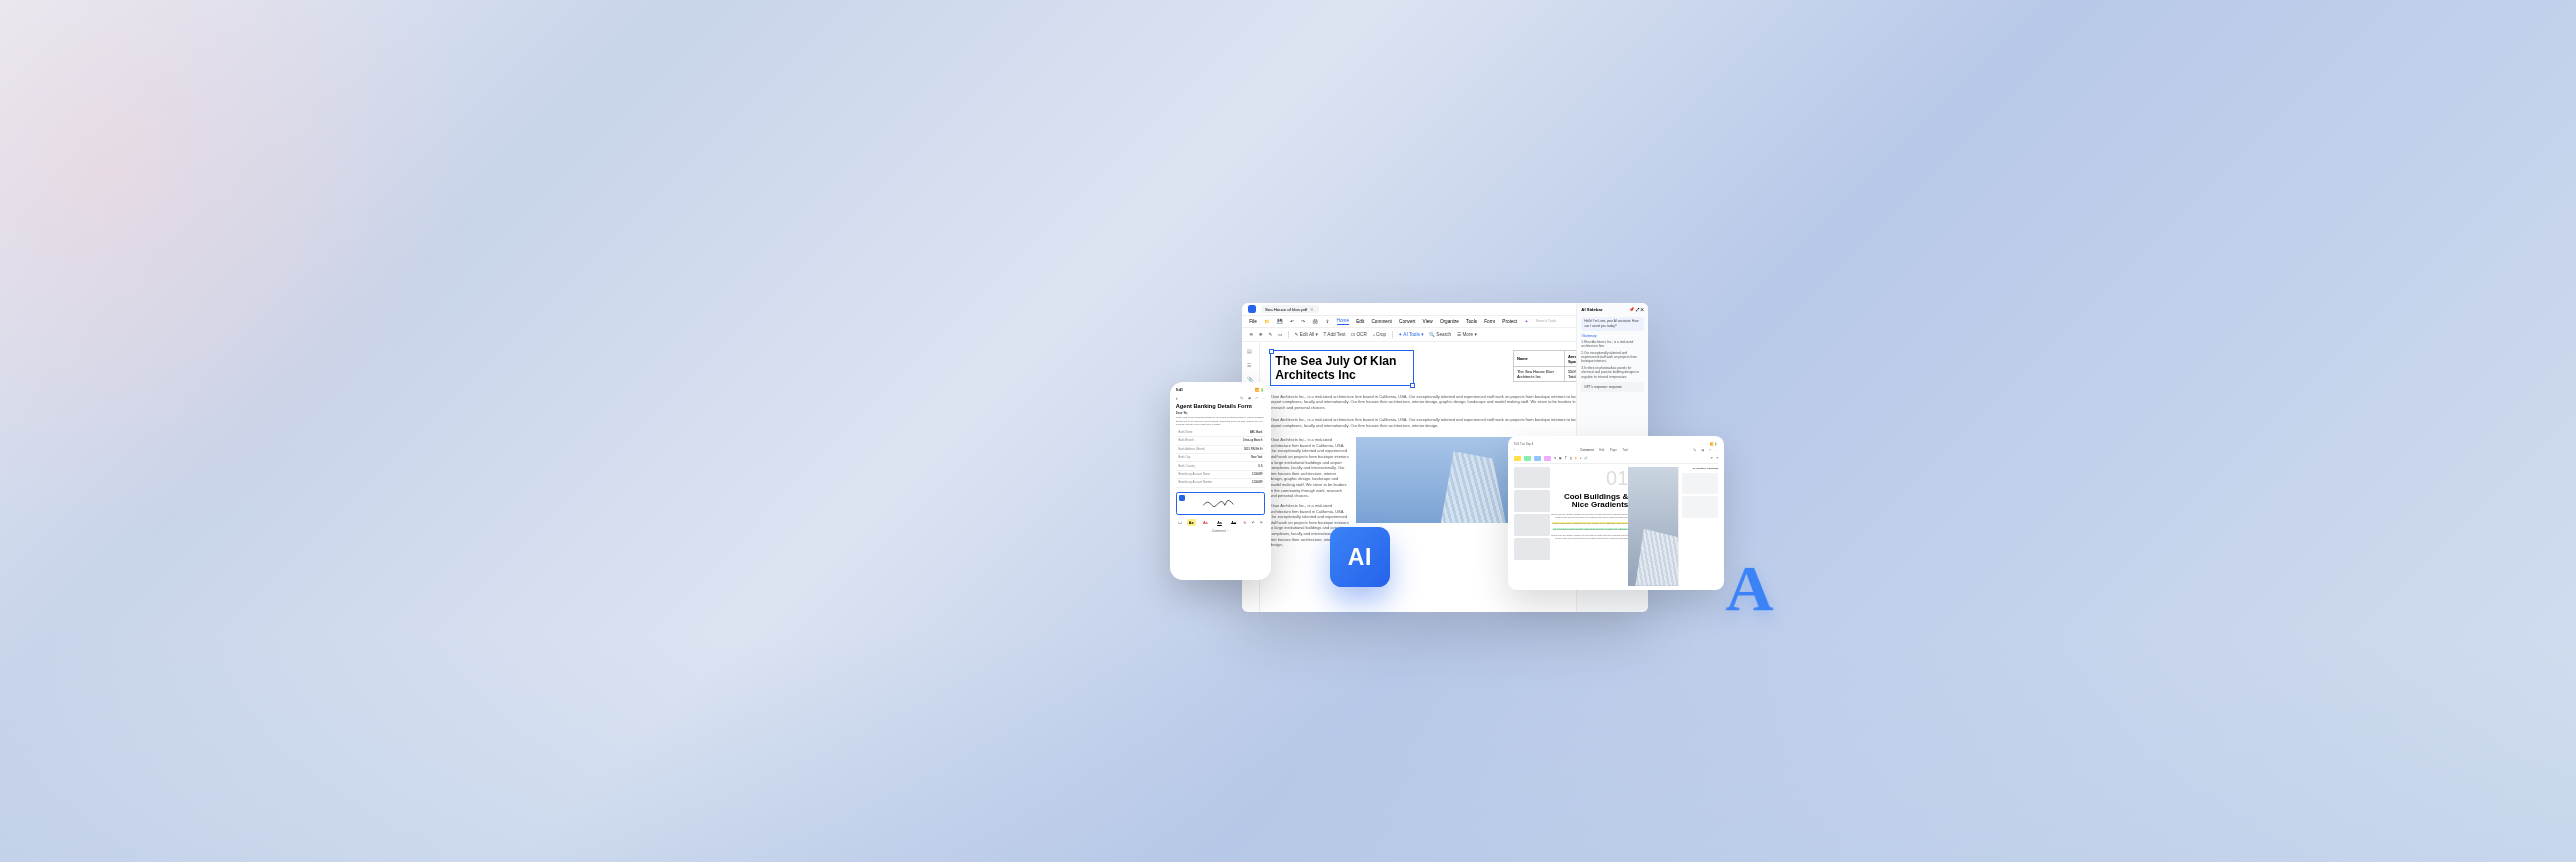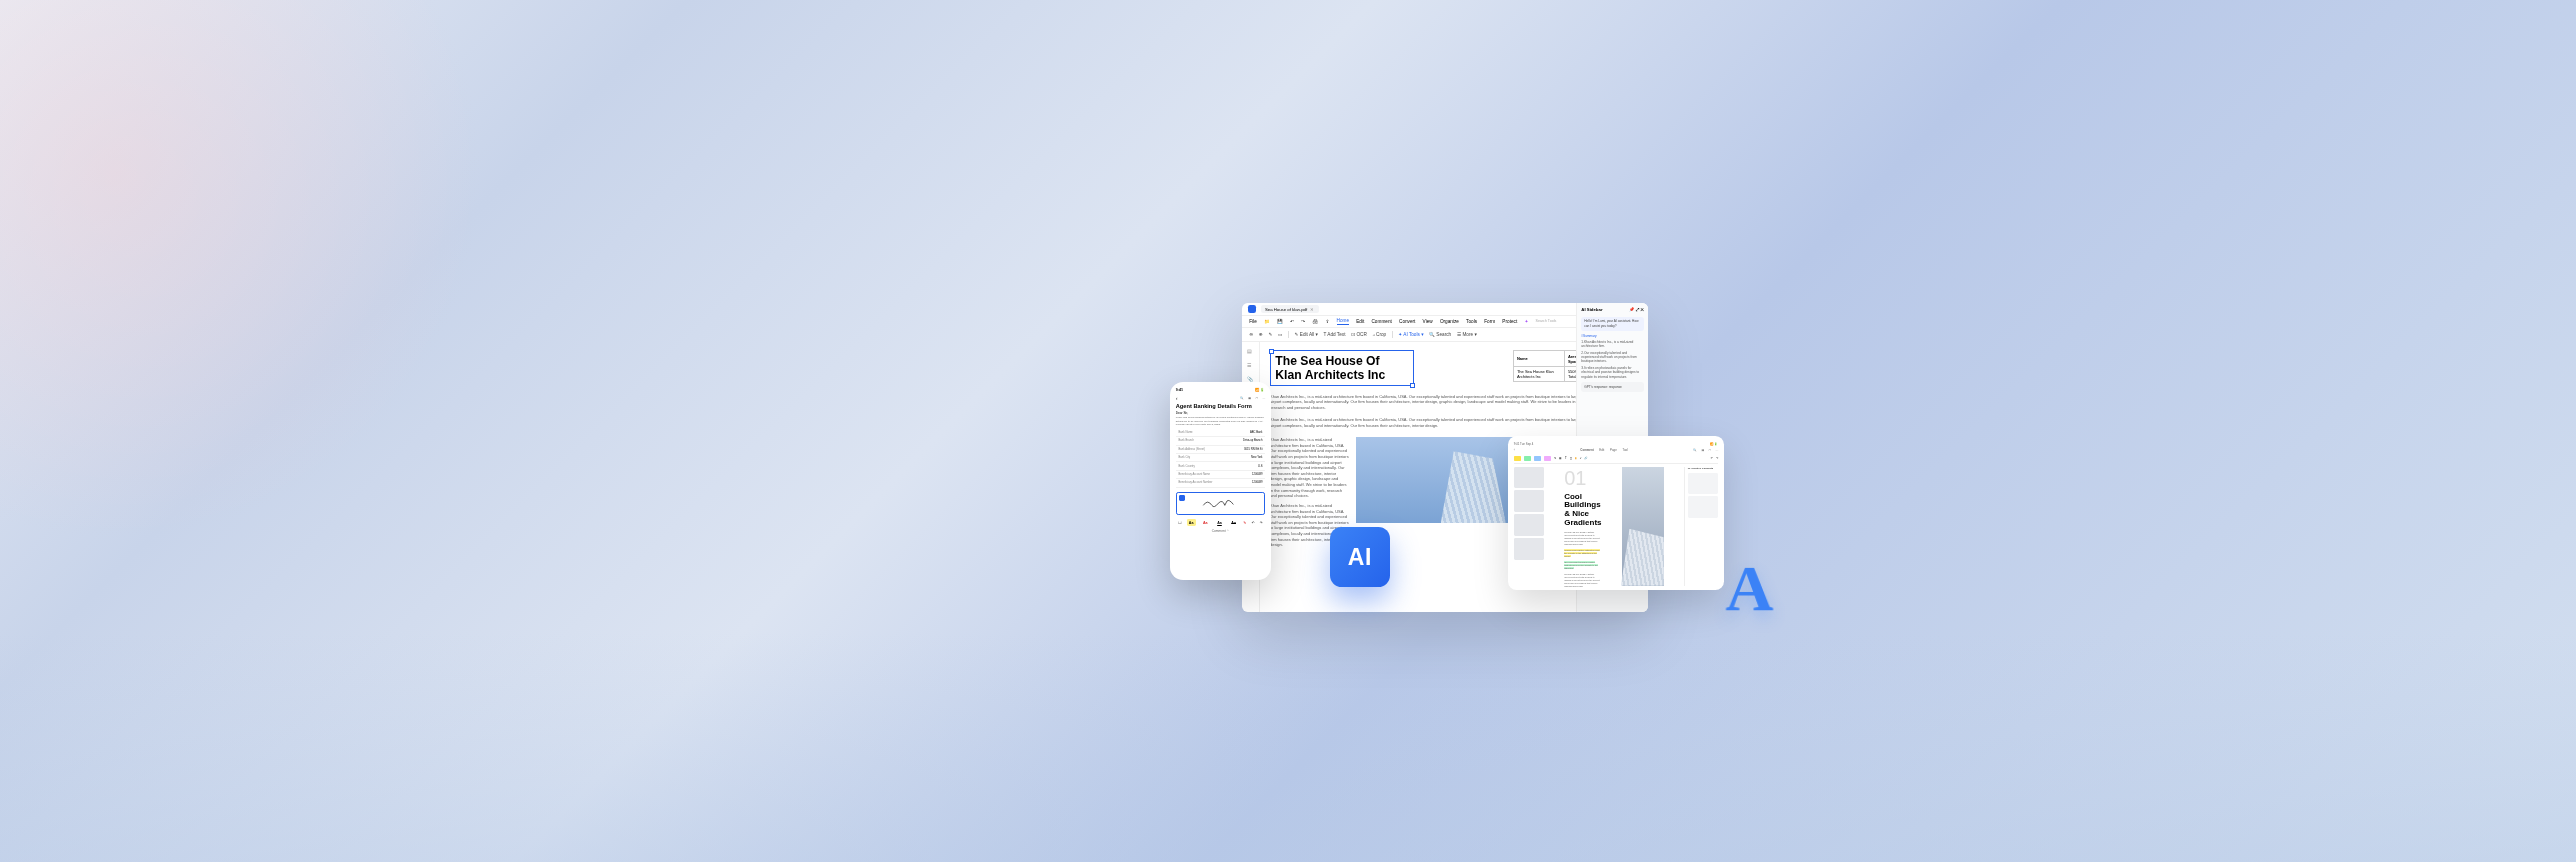--- a/index.html
+++ b/index.html
@@ -73,21 +73,21 @@
 .t-status { display:flex; justify-content:space-between; font-size:2.9px; color:#666; margin-bottom:2.2px; }
 .t-nav { display:flex; align-items:center; gap:4.3px; font-size:2.9px; color:#666; margin-bottom:2.2px; }
 .t-nav .sp { flex:1; }
 .t-nav .mid { display:flex; gap:5.7px; }
 .t-tools { display:flex; gap:2.9px; align-items:center; padding:2.2px 0; border-bottom:0.7px solid #eee; margin-bottom:2.9px; }
 .t-tools .hl { width:7.2px; height:4.3px; border-radius:0.7px; }
 .t-tools .y { background:#fde047; }
 .t-tools .g { background:#86efac; }
 .t-tools .b { background:#93c5fd; }
 .t-tools .p { background:#f0abfc; }
-.t-body { display:flex; gap:20px; height:119px; }
+.t-body { display:flex; gap:0; height:119px;text-align:right; }
 .t-left { width:36px; display:flex; flex-direction:column; gap:2.2px; }
 .t-left .blk { background:#e5e7eb; height:21.6px; border-radius:1.4px; }
 .t-mid { flex:1; }
 .t-num { font-size:20px; font-weight:200; color:#ddd; display:inline; }
 .t-h { font-size:8px; font-weight:800; line-height:1.1; display:inline-block; vertical-align:top; margin-top:2.9px; }
 .t-txt { font-size:2.2px; color:#666; line-height:1.4; margin-top:2.9px; }
 .t-txt .hy { background:#fef08a; }
 .t-txt .hg { background:#bbf7d0; }
 .t-img { width:50px; background:linear-gradient(180deg,#cbd5e1,#94a3b8); position:relative; }
 .t-img::after { content:""; position:absolute; right:0; bottom:0; width:43px; height:57px; background:repeating-linear-gradient(80deg,#e2e8f0 0 2.2px,#cbd5e1 2.2px 4.3px); clip-path:polygon(20% 0,100% 15%,100% 100%,0 100%); }
@@ -158,21 +158,21 @@
     <span>☰ <span>More</span> ▾</span>
   </div>
   <div class="d-body">
     <div class="d-sidebar">
       <span>▤</span>
       <span>☰</span>
       <span>📎</span>
     </div>
     <div class="d-doc">
       <div class="d-title-sel">
-        <h1>The Sea House Of Klan Architects Inc</h1>
+        <h1>The Sea July Of Klan Architects Inc</h1>
       </div>
       <table class="d-table">
         <tbody>
               <tr>
                 <th>Name</th>
                 <th>Ares Space</th>
                 <th>Location</th>
               </tr>
         <tr>
                 <td>The Sea House Klan Architects Inc</td>

